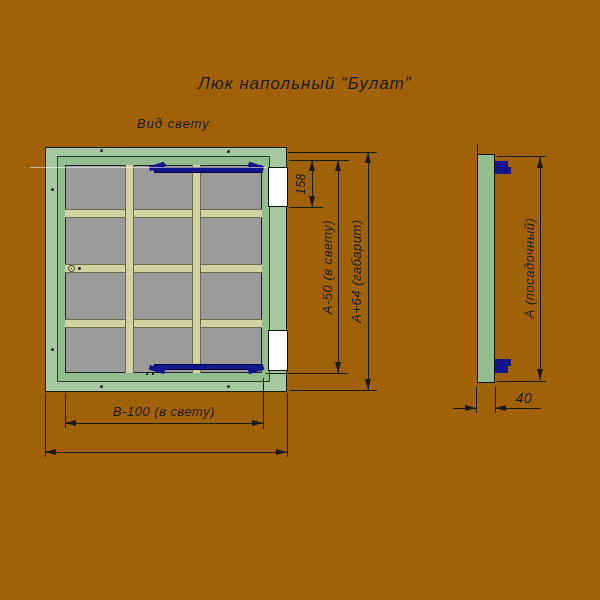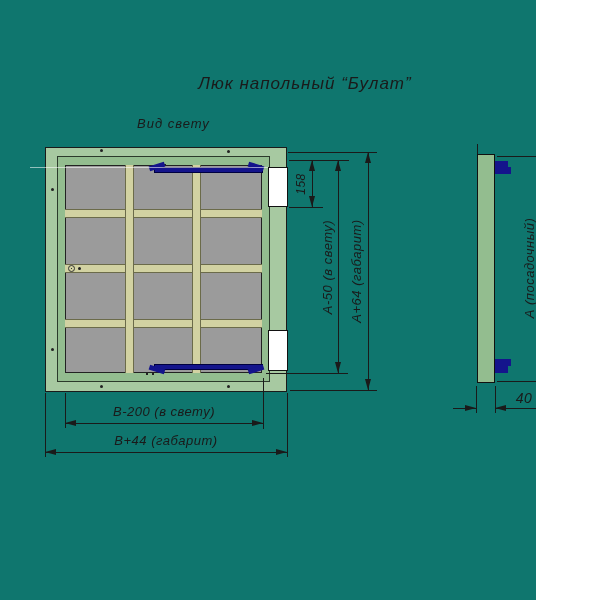--- a/index.html
+++ b/index.html
@@ -6,21 +6,21 @@
     --frame-green:#a7c9a1;
     --lid-green:#93bd8f;
     --panel-gray:#9b9b9b;
     --rib-khaki:#d2d2a2;
     --latch-navy:#14148c;
     --line:#1a1a1a;
     --wm:#d0d0d0;
   }
   html,body{margin:0;padding:0;background:#fff;}
   #canvas{
-    position:relative;width:536px;height:600px;background:#0f766e;
+    position:relative;width:600px;height:600px;background:#a16207;
     font-family:"Liberation Sans", sans-serif;color:#1a1a1a;overflow:hidden;
   }
   .hline{position:absolute;height:1px;background:var(--line);}
   .vline{position:absolute;width:1px;background:var(--line);}
   .arrow{position:absolute;width:0;height:0;}
   .a-up{border-left:3px solid transparent;border-right:3px solid transparent;border-bottom:11px solid var(--line);}
   .a-down{border-left:3px solid transparent;border-right:3px solid transparent;border-top:11px solid var(--line);}
   .a-left{border-top:3px solid transparent;border-bottom:3px solid transparent;border-right:11px solid var(--line);}
   .a-right{border-top:3px solid transparent;border-bottom:3px solid transparent;border-left:11px solid var(--line);}
   .dimtext{position:absolute;font-style:italic;font-size:13px;white-space:nowrap;transform:translate(-50%,-50%);letter-spacing:.5px;}
@@ -110,26 +110,25 @@
   <div class="vdim" style="left:327px;top:267px">А-50 (в свету)</div>
 
   <div class="vline" style="left:368px;top:152px;height:238px"></div>
   <div class="arrow a-up" style="left:365px;top:152px"></div>
   <div class="arrow a-down" style="left:365px;top:379px"></div>
   <div class="vdim" style="left:356px;top:271px">А+64 (габарит)</div>
 
   <div class="hline" style="left:65px;top:423px;width:198px"></div>
   <div class="arrow a-left" style="left:65px;top:420px"></div>
   <div class="arrow a-right" style="left:252px;top:420px"></div>
-  <div class="dimtext" style="left:164px;top:411px">В-200 (в свету)</div>
+  <div class="dimtext" style="left:164px;top:411px">В-100 (в свету)</div>
 
   <div class="hline" style="left:45px;top:452px;width:242px"></div>
   <div class="arrow a-left" style="left:45px;top:449px"></div>
   <div class="arrow a-right" style="left:276px;top:449px"></div>
-  <div class="dimtext" style="left:166px;top:440px">В+44 (габарит)</div>
 
   <div class="sidebar"></div>
   <div class="vline" style="left:477px;top:144px;height:10px"></div>
 
   <div class="sidelatch" style="left:495px;top:161px;width:13px;height:6px"></div>
   <div class="sidelatch" style="left:495px;top:167px;width:16px;height:7px"></div>
   <div class="sidelatch" style="left:495px;top:359px;width:16px;height:7px"></div>
   <div class="sidelatch" style="left:495px;top:366px;width:13px;height:7px"></div>
 
   <div class="hline" style="left:497px;top:156px;width:49px"></div>

